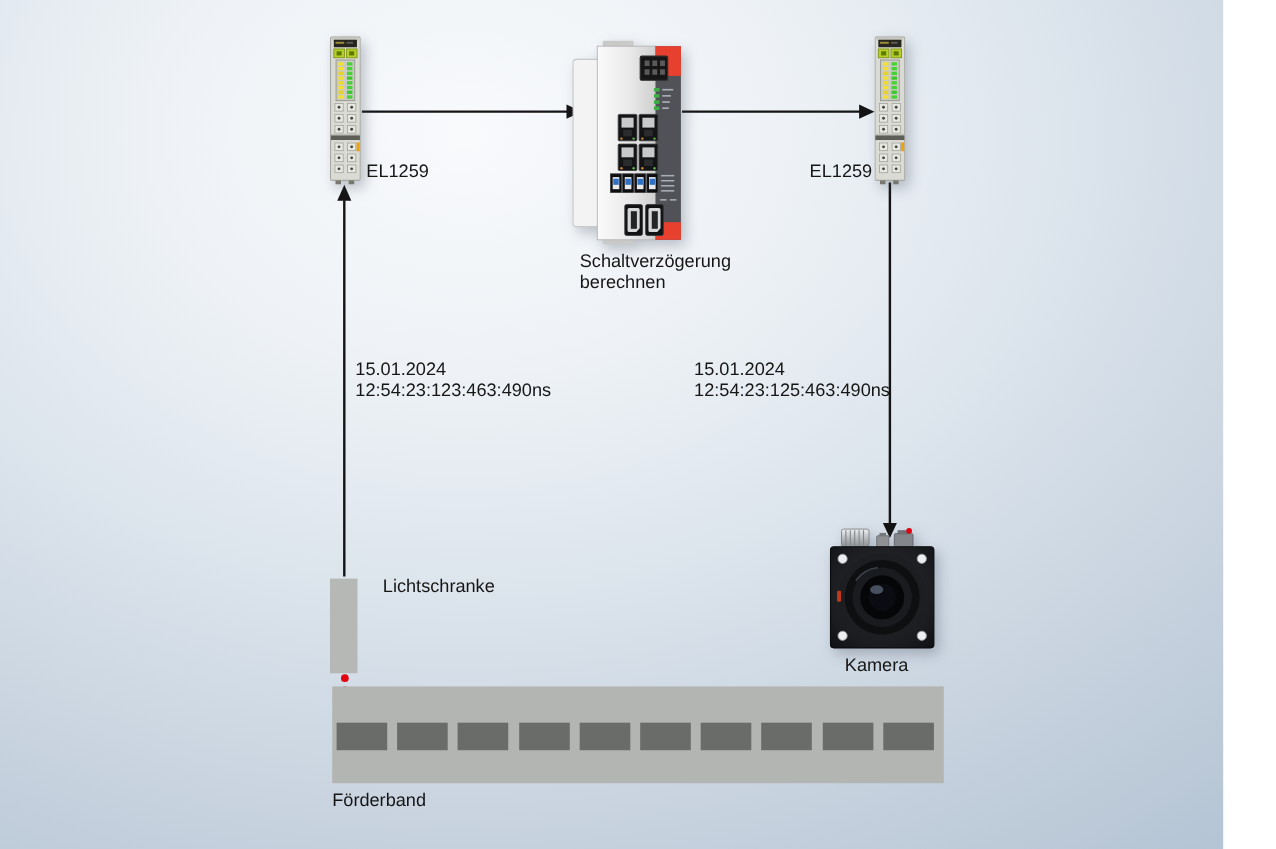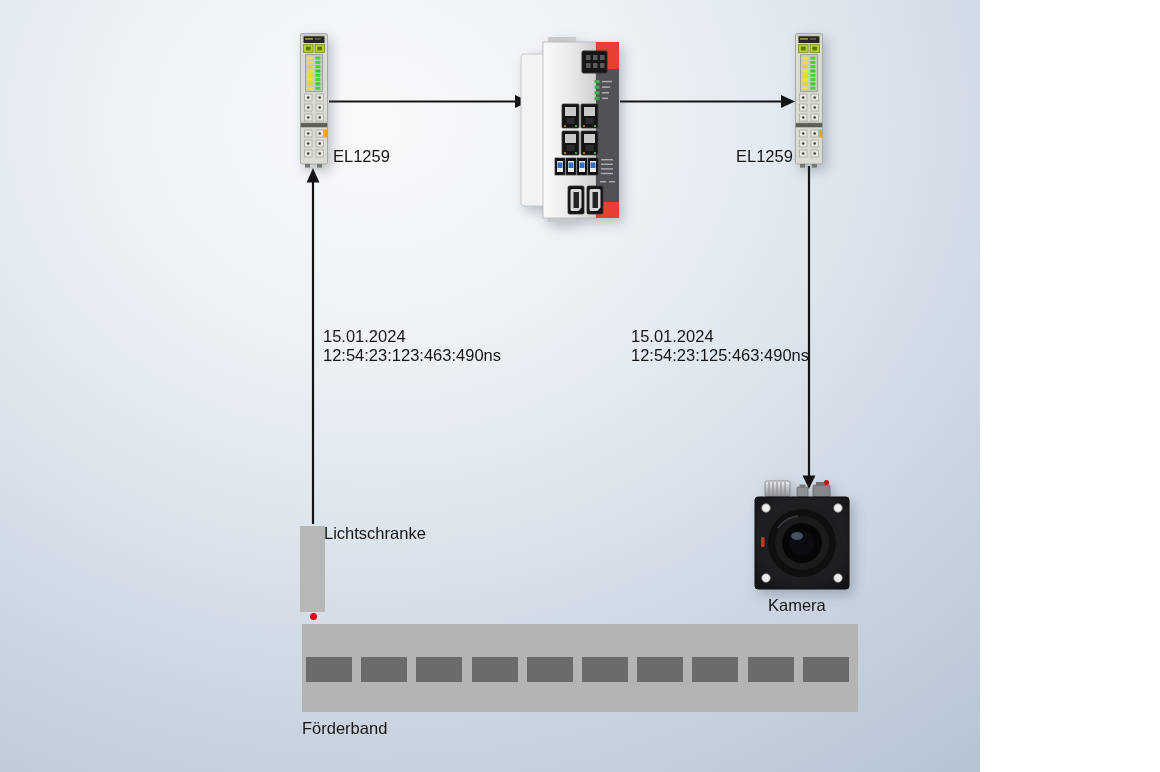--- a/index.html
+++ b/index.html
@@ -1,20 +1,20 @@
 <!DOCTYPE html>
 <html style="--signal-red: #e3000f; --device-red: #e8402e; --line-black: #141414; --text-color: #161616; --belt-gray: #b3b5b2; --box-gray: #6a6c69; --terminal-body: #d9dbd4; --led-green: #46d234; --led-yellow: #f5e02d;"><head>
 <meta charset="utf-8">
 <style>
   * { margin:0; padding:0; box-sizing:border-box; }
   html,body { width:1160px; height:772px; overflow:hidden; }
   body { font-family:"Liberation Sans","DejaVu Sans",sans-serif; }
 
   .canvas {
-    position:relative; width:980px; height:772px; overflow:hidden;
+    position:relative; width:1112px; height:772px; overflow:hidden;
     background: radial-gradient(115% 125% at 38% 16%,
       #f8fafc 0%, #eef2f6 22%, #dde5ed 42%, #c3cfdc 70%, #a8bbce 100%);
   }
 
   .label {
     position:absolute; font-size:16.5px; line-height:1.18;
     color: var(--text-color,#161616); white-space:pre-line;
   }
 
   .dev { position:absolute; }
@@ -261,20 +261,22 @@
             <rect x="5.5" y="6" width="5.5" height="16" fill="#232426"></rect>
           </g>
         <g transform="translate(67,152)">
             <rect width="16" height="28" rx="1.5" fill="#101214" stroke="#33353a" stroke-width="0.8"></rect>
             <path d="M4 3 h8 a1.5 1.5 0 0 1 1.5 1.5 v17 l-3 3.5 h-6.5 a1.5 1.5 0 0 1 -1.5 -1.5 v-19 a1.5 1.5 0 0 1 1.5 -1.5 z" fill="#d6d7d9"></path>
             <rect x="5.5" y="6" width="5.5" height="16" fill="#232426"></rect>
           </g>
       </g>
     </svg>
   </div>
+  <div class="label" style="left:527px;top:229px">Schaltverzögerung
+berechnen</div>
 
   <div class="label" style="left:323px;top:327px">15.01.2024
 12:54:23:123:463:490ns</div>
   <div class="label" style="left:631px;top:327px">15.01.2024
 12:54:23:125:463:490ns</div>
 
   <div class="dev" style="left:752px;top:474px">
     <svg width="100" height="120" viewBox="0 0 100 120">
       <g>
         <rect x="13" y="7" width="25" height="16" rx="2" fill="url(#g-metal)" stroke="#7c7f83" stroke-width="0.8"></rect>
@@ -306,21 +308,21 @@
         <circle cx="50" cy="69" r="12.5" fill="#0a0c12"></circle>
         <path d="M26 54 a28 28 0 0 1 20 -12" stroke="#3a3f46" stroke-width="1.6" fill="none"></path>
         <ellipse cx="45" cy="62" rx="6" ry="4" fill="#47505e"></ellipse>
         <rect x="9" y="63" width="3.6" height="10" rx="1.2" fill="#c0391f"></rect>
       </g>
     </svg>
   </div>
   <div class="label" style="left:768px;top:596px">Kamera</div>
 
   <div class="light-barrier"></div>
-  <div class="label" style="left:324px;top:524px">Lichtschranke</div>
+  <div class="label" style="left:348px;top:524px">Lichtschranke</div>
   <div class="beam-dots">
       <div class="beam-dot"></div>
       <div class="beam-dot"></div>
       <div class="beam-dot"></div>
       <div class="beam-dot"></div>
     </div>
 
   <div class="belt">
     <div class="belt-items">
         <div class="belt-item"></div>

